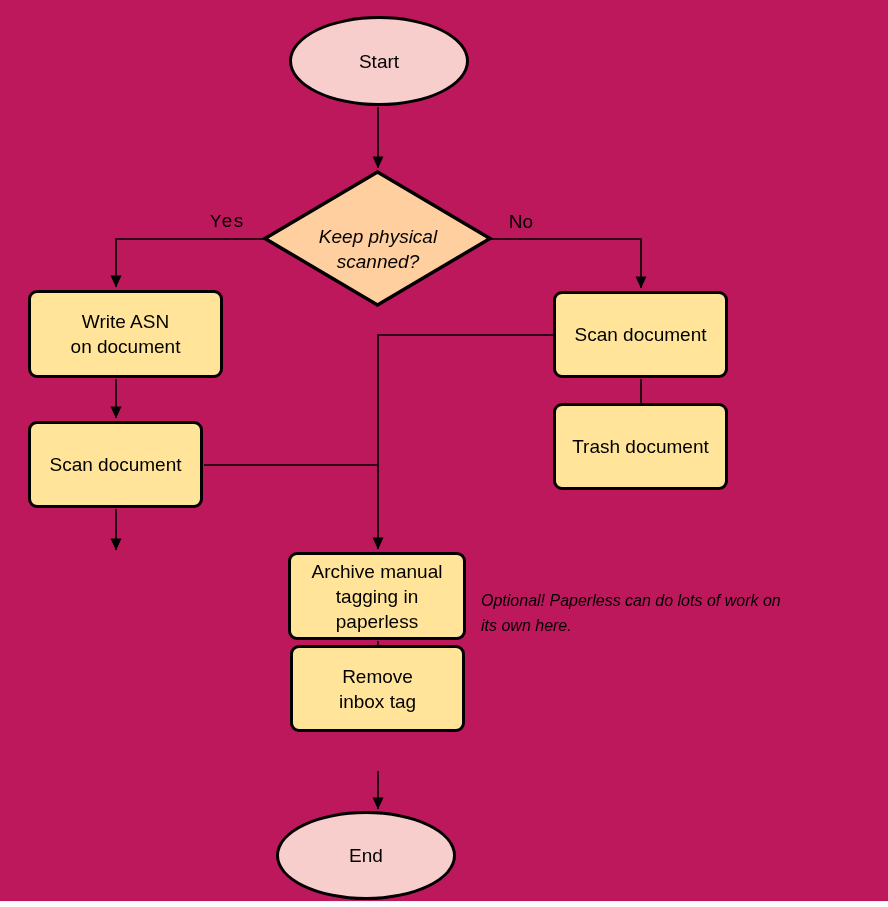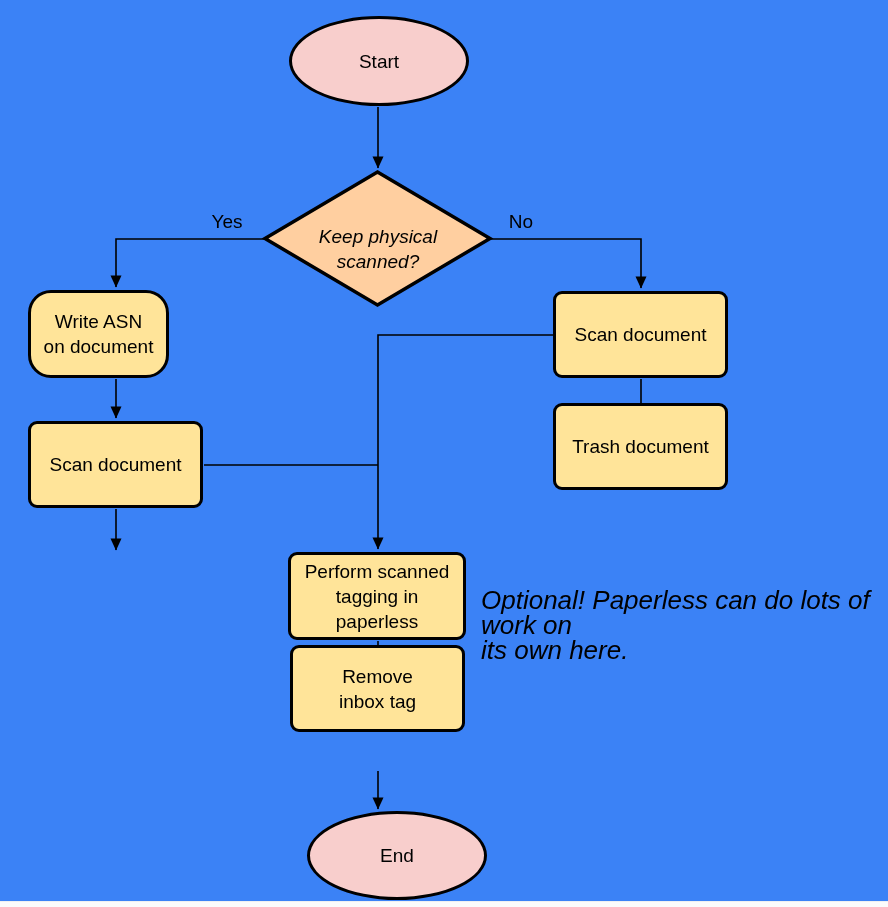--- a/index.html
+++ b/index.html
@@ -1,17 +1,17 @@
 <!DOCTYPE html>
 <html style="--pink: #f8cecc; --orange: #ffcfa0; --yellow: #ffe499; --stroke: #000000;"><head>
 <meta charset="utf-8">
 <style>
   html,body{margin:0;padding:0;background:#ffffff;}
   .canvas{
-    position:relative;width:888px;height:907px;background:#3b82f6;
+    position:relative;width:888px;height:907px;background:#be185d;
     font-family:"Liberation Sans",sans-serif;color:#000;overflow:hidden;
   }
   .wires{position:absolute;left:0;top:0;}
   .node{
     position:absolute;box-sizing:border-box;
     display:flex;flex-direction:column;align-items:center;justify-content:center;
     text-align:center;font-size:19px;line-height:25px;
   }
   .rect{
     background:var(--yellow,#ffe499);
@@ -21,21 +21,21 @@
   .ellipse{
     background:var(--pink,#f8cecc);
     border:3.5px solid var(--stroke,#000);
     border-radius:50%;
   }
   .diamond-label{
     position:absolute;font-size:19px;line-height:25px;text-align:center;
   }
   .edge-label{position:absolute;font-size:19px;line-height:22px;}
   .note{
-    position:absolute;font-style:italic;font-size:26px;line-height:25px;
+    position:absolute;font-style:italic;font-size:16px;line-height:25px;
   }
   .bottom-strip{
     position:absolute;left:0;top:901px;width:888px;height:6px;
     background:#fbfbfc;border-top:1px solid #eef0f2;box-sizing:border-box;
   }
 </style>
 </head>
 <body>
 
 <div class="canvas">
@@ -63,53 +63,53 @@
 
   <div class="node ellipse" style="left:289px;top:16px;width:180px;height:90px;">
     <div>Start</div>
   </div>
 
   <div class="diamond-label" style="left:280px;top:224px;width:196px;font-style:italic;">
     <div>Keep physical</div>
     <div>scanned?</div>
   </div>
 
-  <div class="edge-label" style="left:204px;top:211px;width:46px;text-align:center;">Yes</div>
+  <div class="edge-label" style="left:204px;top:211px;width:46px;text-align:center;font-family:Liberation Mono, monospace;">Yes</div>
   <div class="edge-label" style="left:498px;top:211px;width:46px;text-align:center;">No</div>
 
-  <div class="node rect" style="left:28px;top:290px;width:141px;height:88px;border-radius:23px;">
+  <div class="node rect" style="left:28px;top:290px;width:195px;height:88px;">
     <div>Write ASN</div>
     <div>on document</div>
   </div>
 
   <div class="node rect" style="left:28px;top:421px;width:175px;height:87px;">
     <div>Scan document</div>
   </div>
 
 
   <div class="node rect" style="left:553px;top:291px;width:175px;height:87px;">
     <div>Scan document</div>
   </div>
 
   <div class="node rect" style="left:553px;top:403px;width:175px;height:87px;">
     <div>Trash document</div>
   </div>
 
   <div class="node rect" style="left:288px;top:552px;width:178px;height:88px;">
-    <div>Perform scanned</div>
+    <div>Archive manual</div>
     <div>tagging in</div>
     <div>paperless</div>
   </div>
 
   <div class="node rect" style="left:290px;top:645px;width:175px;height:87px;">
     <div>Remove</div>
     <div>inbox tag</div>
   </div>
 
-  <div class="node ellipse" style="left:307px;top:811px;width:180px;height:89px;">
+  <div class="node ellipse" style="left:276px;top:811px;width:180px;height:89px;">
     <div>End</div>
   </div>
 
   <div class="note" style="left:481px;top:588px;width:404px;">
     <div>Optional! Paperless can do lots of work on</div>
     <div>its own here.</div>
   </div>
 
   <div class="bottom-strip"></div>
 </div>

